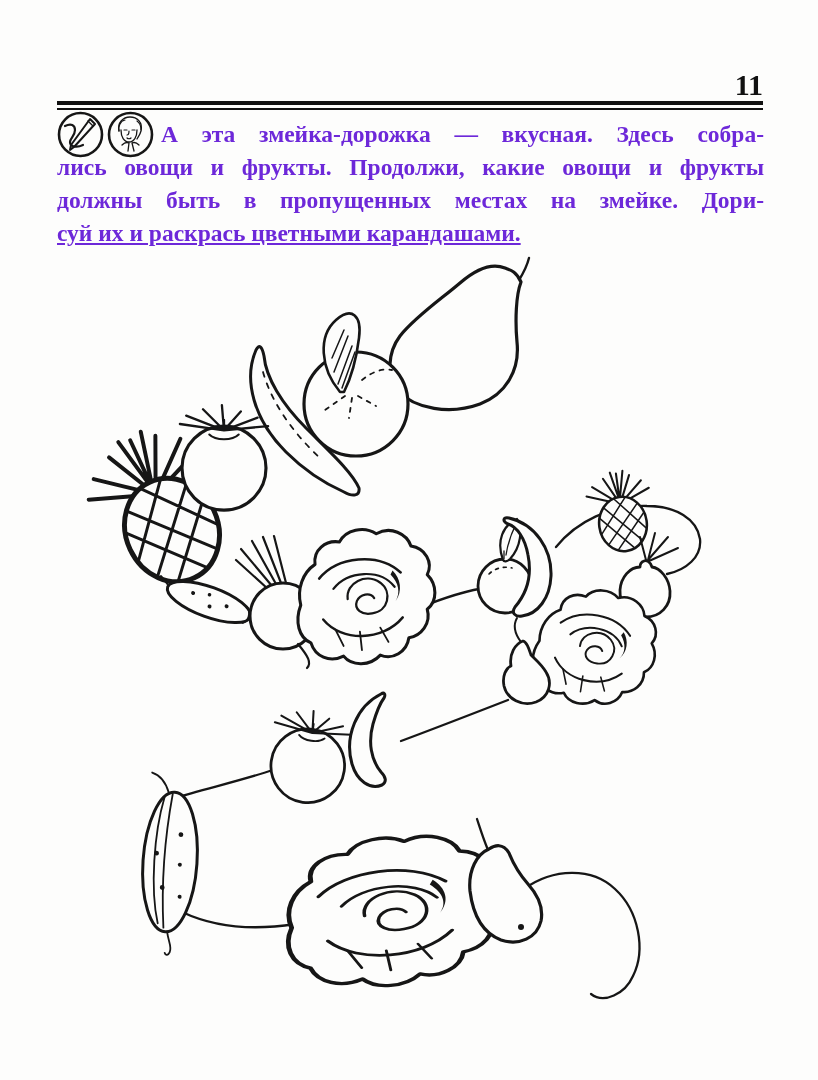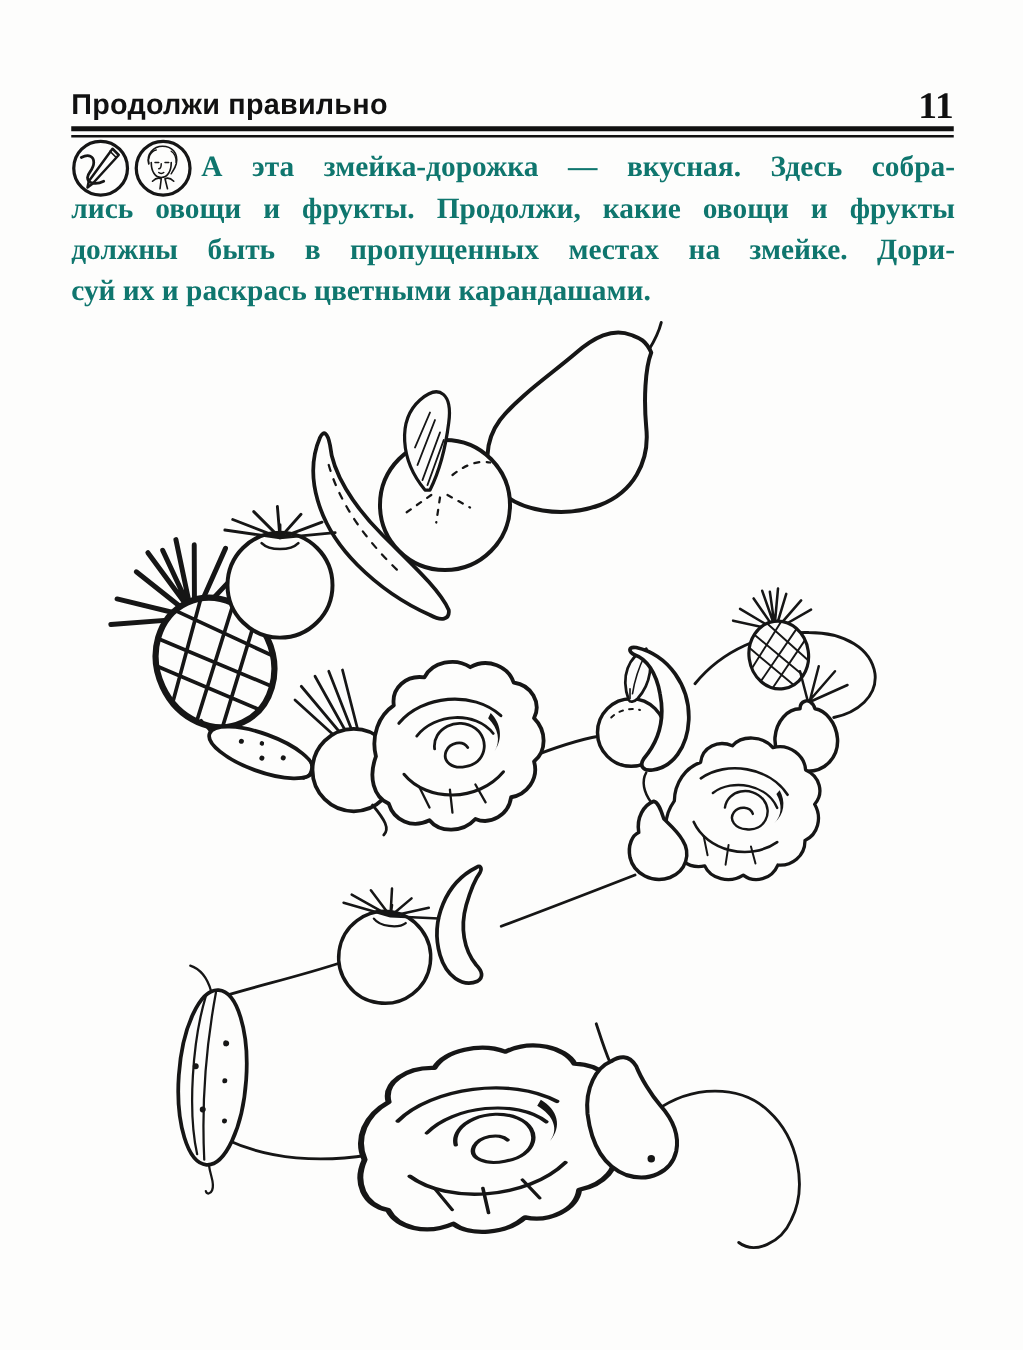--- a/index.html
+++ b/index.html
@@ -16,37 +16,36 @@
   .page-number{
     position:absolute;right:55px;top:68px;
     font-family:"Liberation Serif",serif;font-weight:bold;font-size:30px;color:#111;
   }
   .rule-thick{position:absolute;left:57px;top:101px;width:706px;height:4px;background:#111;}
   .rule-thin{position:absolute;left:57px;top:108px;width:706px;height:2px;background:#111;}
   .task-icons{position:absolute;left:57px;top:111px;width:100px;height:48px;}
   .task-icons svg{position:absolute;top:0;}
   .instruction{
     position:absolute;left:57px;top:118px;width:707px;
-    font-size:23.5px;line-height:33px;font-weight:bold;color:#0f766e;
+    font-size:23.5px;line-height:33px;font-weight:bold;color:#6d28d9;
   }
   .instruction .line{text-align:justify;text-align-last:justify;white-space:nowrap;}
   .instruction .line.first{display:flex;}
   .instruction .line.first .txt{flex:1;text-align:justify;text-align-last:justify;}
-  .instruction .line.last{text-align-last:left;}
+  .instruction .line.last{text-align-last:left;text-decoration:underline;}
   .icon-spacer{display:inline-block;width:104px;height:1px;}
   .illustration{position:absolute;left:0;top:255px;}
   .ink{stroke:#161616;fill:none;stroke-linecap:round;stroke-linejoin:round;}
   .ink-fill{stroke:#161616;fill:#fdfdfc;stroke-linecap:round;stroke-linejoin:round;}
 </style>
 </head>
 <body>
 
 <div class="page">
 
-  <div class="header-title">Продолжи правильно</div>
   <div class="page-number">11</div>
   <div class="rule-thick"></div>
   <div class="rule-thin"></div>
 
   <div class="task-icons">
 
     <svg style="left:0" width="47" height="47" viewBox="0 0 47 47">
       <circle cx="23.5" cy="23.5" r="21.5" class="ink" stroke-width="2.6"></circle>
       <path class="ink" stroke-width="2.2" d="M8,15 C14,12 18,14 18,19 C18,25 13,27 13,31 C13,36 20,37 26,34"></path>
       <path class="ink" stroke-width="2" d="M33,8 L38,13 L17,36 L13,39 L14,34 Z"></path>

